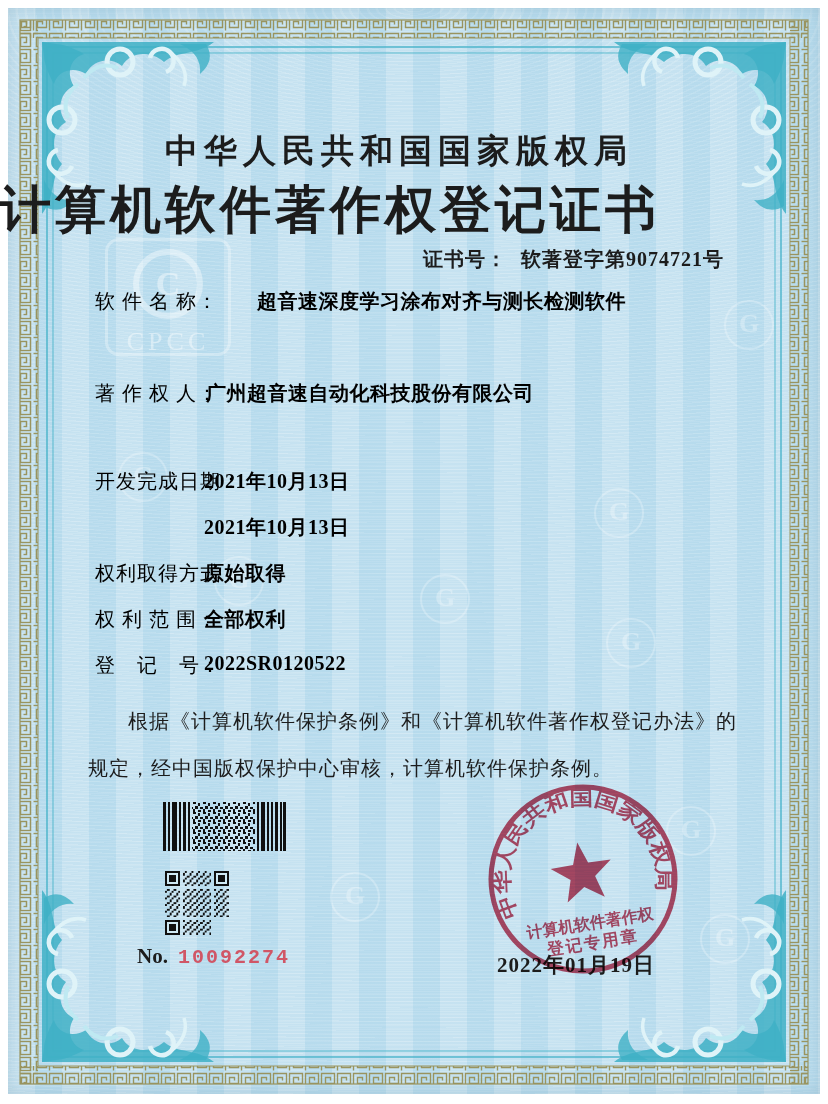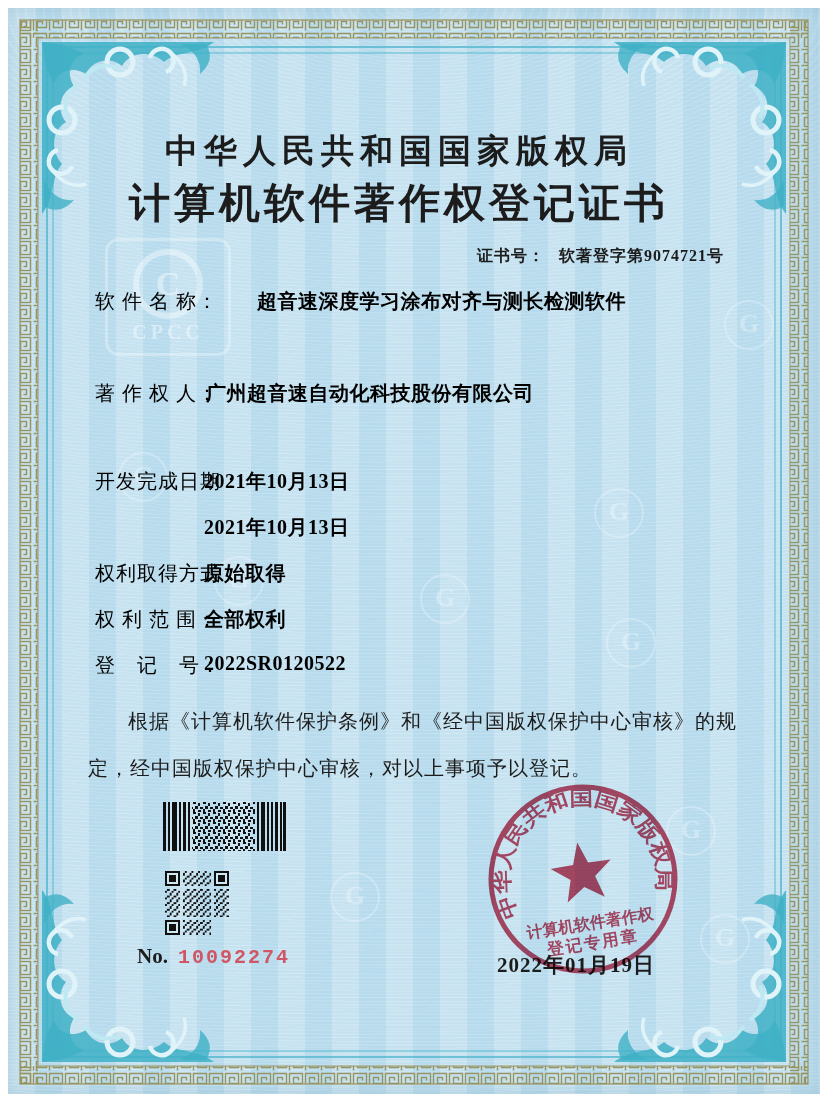--- a/index.html
+++ b/index.html
@@ -9,38 +9,38 @@
     background-color:#bfdfef;
     background-image:
       repeating-linear-gradient(90deg, rgba(255,255,255,0.10) 0 27px, rgba(140,198,226,0.16) 27px 54px),
       repeating-radial-gradient(ellipse 140px 52px at 50% 0%, rgba(255,255,255,0.16) 0 2px, rgba(255,255,255,0) 3px 9px),
       repeating-linear-gradient(0deg, rgba(255,255,255,0.10) 0 1px, rgba(0,0,0,0) 1px 4px);
     box-shadow: inset 0 0 18px rgba(90,130,150,0.25);
   }
   .decor{position:absolute;left:0;top:0;pointer-events:none;}
   .txt{position:absolute;color:#1c1c1c;}
   .authority{left:0;right:30px;top:129px;text-align:center;font-size:33px;font-weight:700;letter-spacing:6px;}
-  .cert-title{left:0;right:30px;top:176px;text-align:center;font-size:41px;font-weight:700;letter-spacing:4px;}
-  .certline{top:246px;right:104px;font-size:16px;font-weight:700;letter-spacing:1px;}
+  .cert-title{left:0;right:30px;top:176px;text-align:left;font-size:51px;font-weight:700;letter-spacing:4px;}
+  .certline{top:246px;right:104px;font-size:20px;font-weight:700;letter-spacing:1px;}
   .certline .sep{display:inline-block;width:14px;}
   .row{position:absolute;left:0;top:0;width:100%;height:28px;}
   .lbl{position:absolute;left:95px;font-size:20px;font-weight:400;letter-spacing:1px;white-space:pre;}
   .val{position:absolute;font-size:20px;letter-spacing:0.5px;white-space:pre;font-weight:bold;}
   .statement{left:88px;top:698px;width:655px;font-size:20px;line-height:47px;text-indent:2em;letter-spacing:1px;}
   .no-line{left:137px;top:944px;font-size:21px;font-weight:700;}
   .no-value{font-family:"Liberation Mono", monospace;color:#d05666;font-size:20px;font-weight:700;letter-spacing:2px;margin-left:10px;}
   .issue-date{left:497px;top:951px;font-size:21px;font-weight:700;letter-spacing:1px;z-index:2;}
   .seal{position:absolute;left:483px;top:779px;mix-blend-mode:multiply;opacity:0.9;z-index:3;}
   .gmark{position:absolute;width:46px;height:46px;border:2px solid rgba(255,255,255,0.55);border-radius:50%;
          color:rgba(255,255,255,0.65);font-size:26px;font-weight:700;text-align:center;line-height:44px;opacity:0.45;}
   .cpcc{position:absolute;left:105px;top:238px;width:120px;height:112px;border:3px solid rgba(255,255,255,0.55);
         border-radius:14px;opacity:0.55;text-align:center;color:rgba(255,255,255,0.75);}
   .cpcc .ring{display:inline-block;margin-top:8px;width:58px;height:58px;border:6px solid rgba(255,255,255,0.7);
         border-radius:50%;font-size:34px;font-weight:700;line-height:58px;color:rgba(255,255,255,0.75);}
-  .cpcc .cap{font-size:20px;font-weight:700;letter-spacing:4px;margin-top:2px;}
+  .cpcc .cap{font-size:26px;font-weight:400;letter-spacing:4px;margin-top:8px;}
   .bc{position:absolute;left:163px;top:802px;}
   .qr{position:absolute;left:165px;top:871px;}
 </style>
 </head>
 <body>
 
 <div class="page">
   <div class="paper"></div>
 
   <div class="cpcc">
@@ -124,21 +124,21 @@
   </div>
   <div class="row" style="top:560px">
     <span class="lbl">权利取得方式：</span>
     <span class="val" style="left:204px">原始取得</span>
   </div>
   <div class="row" style="top:652px">
     <span class="lbl">登　记　号：</span>
     <span class="val" style="left:204px">2022SR0120522</span>
   </div>
 
-  <div class="txt statement">根据《计算机软件保护条例》和《经中国版权保护中心审核》的规定，经中国版权保护中心审核，对以上事项予以登记。</div>
+  <div class="txt statement">根据《计算机软件保护条例》和《计算机软件著作权登记办法》的规定，经中国版权保护中心审核，计算机软件保护条例。</div>
 
   <svg class="bc" width="123" height="49" viewBox="0 0 123 49" shape-rendering="crispEdges">
     <defs>
       <pattern id="bnoise" width="10" height="10" patternUnits="userSpaceOnUse">
         <rect x="0" y="0" width="3" height="2" fill="#101010"></rect>
         <rect x="5" y="1" width="2" height="3" fill="#101010"></rect>
         <rect x="2" y="4" width="3" height="3" fill="#101010"></rect>
         <rect x="7" y="5" width="3" height="2" fill="#101010"></rect>
         <rect x="0" y="7" width="2" height="3" fill="#101010"></rect>
         <rect x="5" y="8" width="3" height="2" fill="#101010"></rect>

